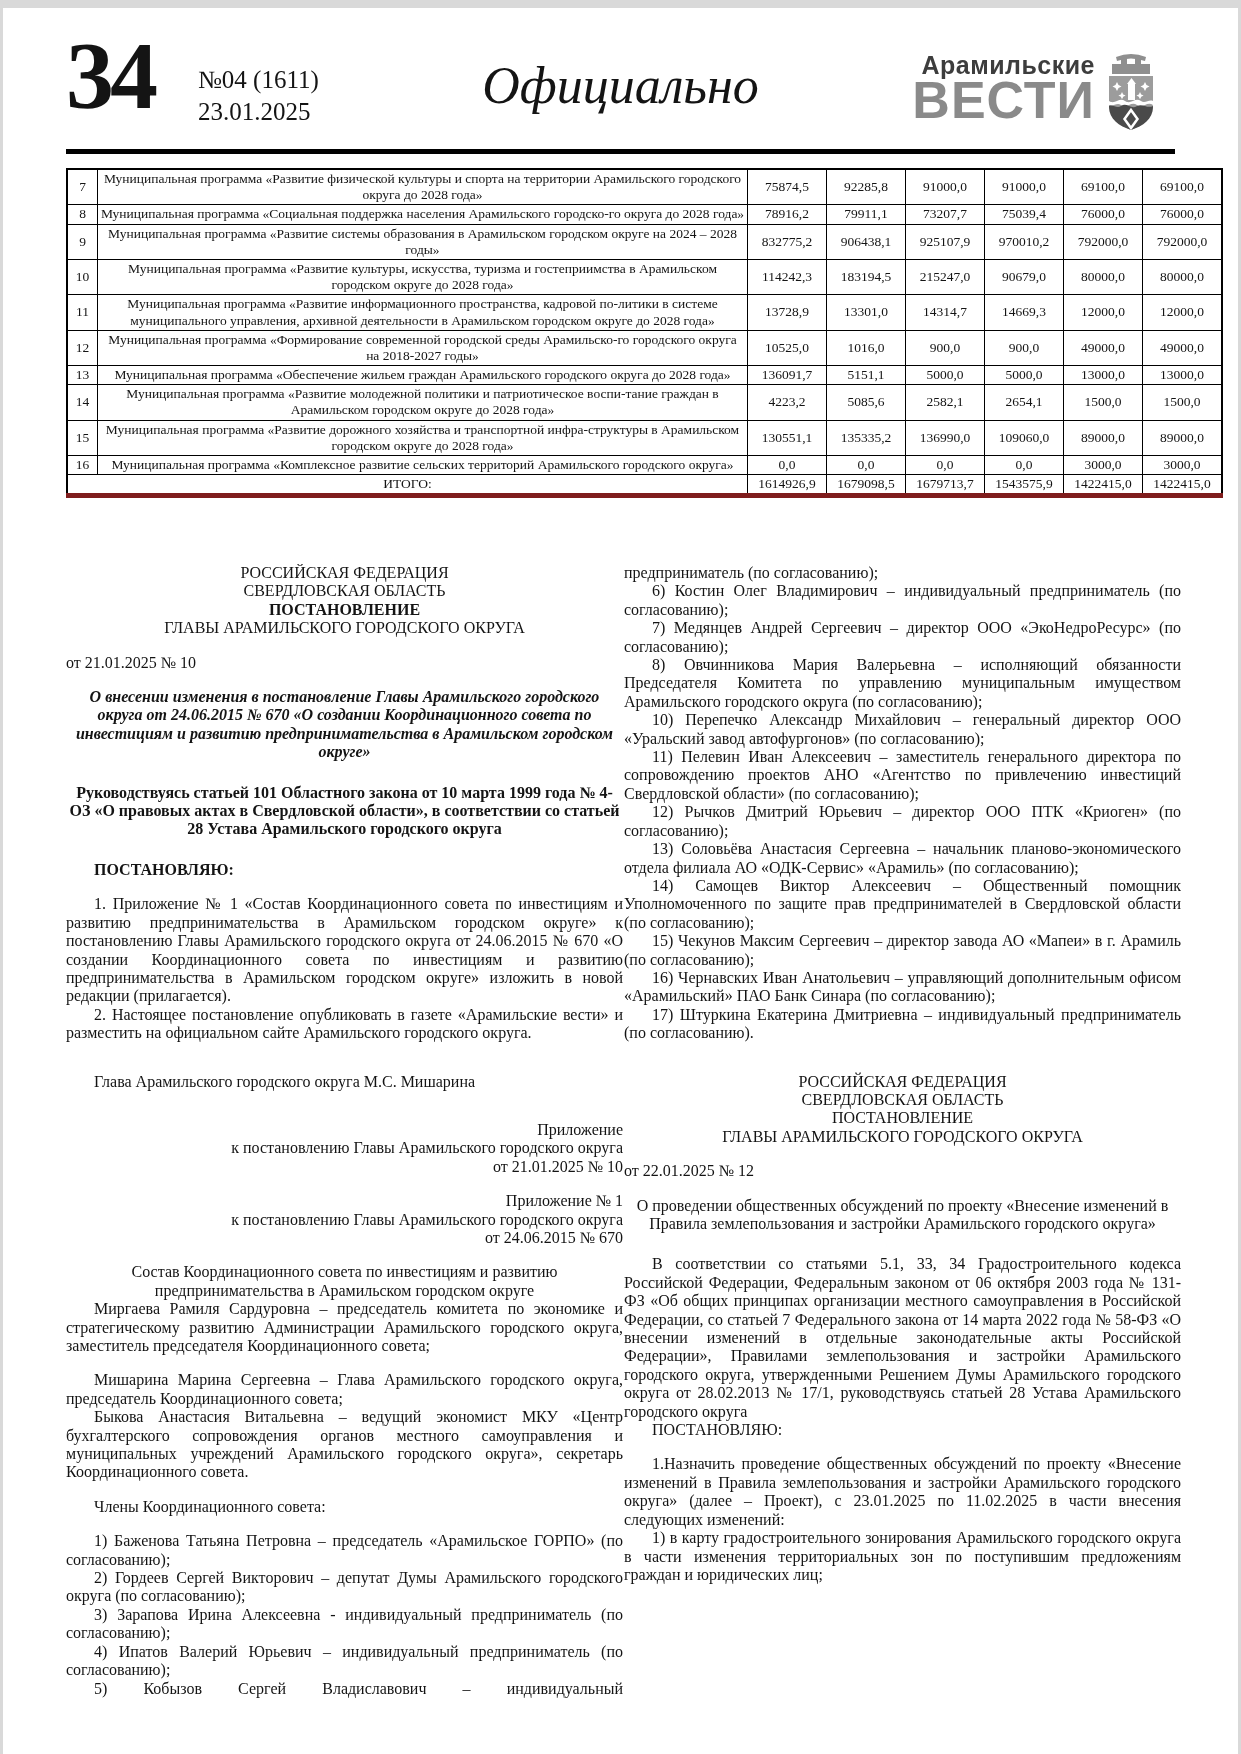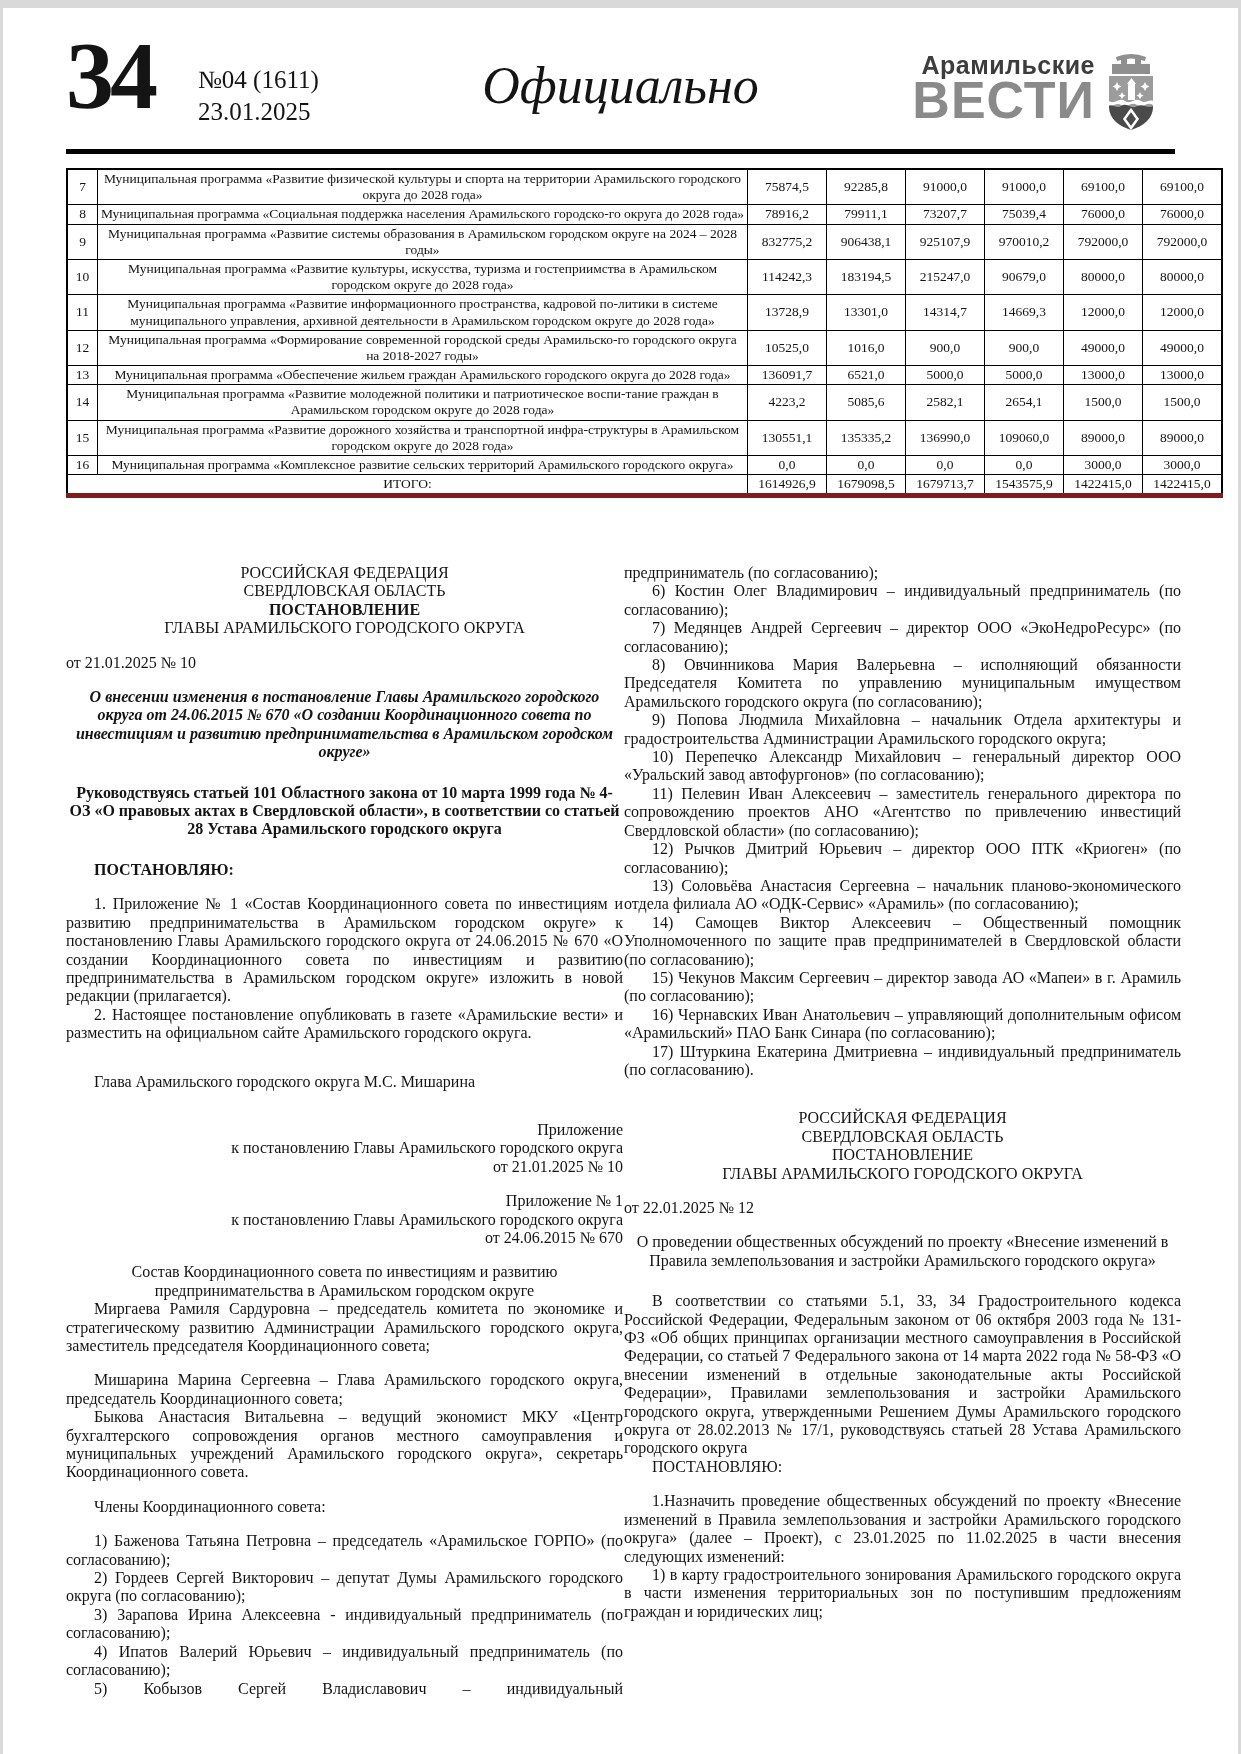--- a/index.html
+++ b/index.html
@@ -138,21 +138,21 @@
           <td class="val">1016,0</td>
           <td class="val">900,0</td>
           <td class="val">900,0</td>
           <td class="val">49000,0</td>
           <td class="val">49000,0</td>
         </tr>
         <tr>
           <td class="num">13</td>
           <td class="name">Муниципальная программа «Обеспечение жильем граждан Арамильского городского округа до 2028 года»</td>
           <td class="val">136091,7</td>
-          <td class="val">6521,0</td>
+          <td class="val">5151,1</td>
           <td class="val">5000,0</td>
           <td class="val">5000,0</td>
           <td class="val">13000,0</td>
           <td class="val">13000,0</td>
         </tr>
         <tr>
           <td class="num">14</td>
           <td class="name">Муниципальная программа «Развитие молодежной политики и патриотическое воспи-тание граждан в Арамильском городском округе до 2028 года»</td>
           <td class="val">4223,2</td>
           <td class="val">5085,6</td>
@@ -220,21 +220,20 @@
       <div class="blk p">2) Гордеев Сергей Викторович – депутат Думы Арамильского городского округа (по согласованию);</div>
       <div class="blk p">3) Зарапова Ирина Алексеевна - индивидуальный предприниматель (по согласованию);</div>
       <div class="blk p">4) Ипатов Валерий Юрьевич – индивидуальный предприниматель (по согласованию);</div>
       <div class="blk pj">5) Кобызов Сергей Владиславович – индивидуальный</div>
     </div>
   <div class="col col-right" id="col-right">
       <div class="blk pn">предприниматель (по согласованию);</div>
       <div class="blk p">6) Костин Олег Владимирович – индивидуальный предприниматель (по согласованию);</div>
       <div class="blk p">7) Медянцев Андрей Сергеевич – директор ООО «ЭкоНедроРесурс» (по согласованию);</div>
       <div class="blk p">8) Овчинникова Мария Валерьевна – исполняющий обязанности Председателя Комитета по управлению муниципальным имуществом Арамильского городского округа (по согласованию);</div>
-      <div class="blk p">9) Попова Людмила Михайловна – начальник Отдела архитектуры и градостроительства Администрации Арамильского городского округа;</div>
       <div class="blk p">10) Перепечко Александр Михайлович – генеральный директор ООО «Уральский завод автофургонов» (по согласованию);</div>
       <div class="blk p">11) Пелевин Иван Алексеевич – заместитель генерального директора по сопровождению проектов АНО «Агентство по привлечению инвестиций Свердловской области» (по согласованию);</div>
       <div class="blk p">12) Рычков Дмитрий Юрьевич – директор ООО ПТК «Криоген» (по согласованию);</div>
       <div class="blk p">13) Соловьёва Анастасия Сергеевна – начальник планово-экономического отдела филиала АО «ОДК-Сервис» «Арамиль» (по согласованию);</div>
       <div class="blk p">14) Самощев Виктор Алексеевич – Общественный помощник Уполномоченного по защите прав предпринимателей в Свердловской области (по согласованию);</div>
       <div class="blk p">15) Чекунов Максим Сергеевич – директор завода АО «Мапеи» в  г. Арамиль (по согласованию);</div>
       <div class="blk p">16) Чернавских Иван Анатольевич – управляющий дополнительным офисом «Арамильский» ПАО Банк Синара (по согласованию);</div>
       <div class="blk p">17) Штуркина Екатерина Дмитриевна – индивидуальный предприниматель (по согласованию).</div>
       <div class="blk c m4">РОССИЙСКАЯ ФЕДЕРАЦИЯ</div>
       <div class="blk c">СВЕРДЛОВСКАЯ ОБЛАСТЬ</div>

